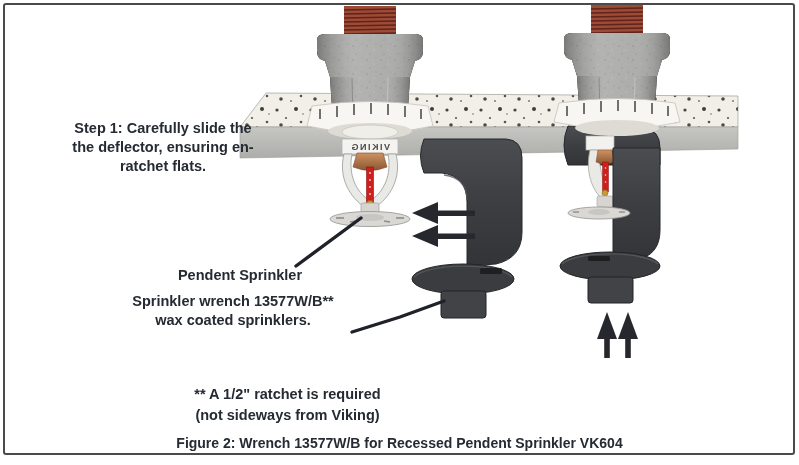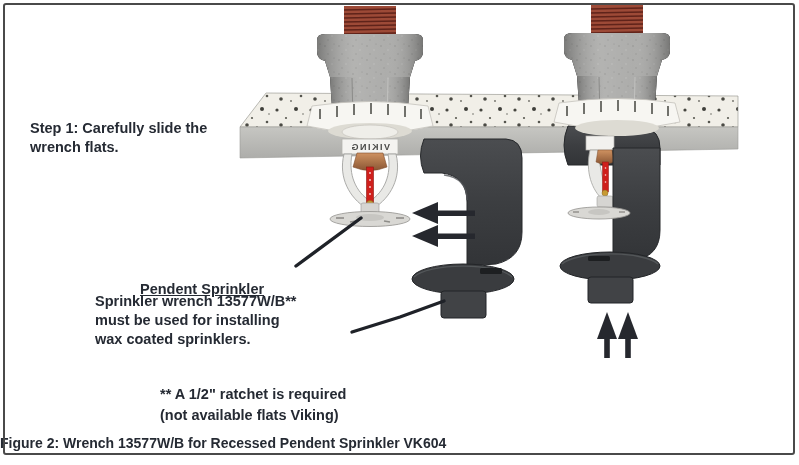--- a/index.html
+++ b/index.html
@@ -6,25 +6,25 @@
   #stage{
     position:relative;width:799px;height:465px;background:#ffffff;
     font-family:"Liberation Sans","DejaVu Sans",sans-serif;
     overflow:hidden;
   }
   #frame{
     position:absolute;left:3px;top:3px;right:4px;bottom:10px;
     border:2px solid #4a4a4a;border-radius:3px;pointer-events:none;z-index:5;
   }
   .note{
-    position:absolute;color:#252a33;font-weight:bold;
+    position:absolute;color:#252a33;font-weight:bold;text-align:center;
     font-size:14.5px;line-height:19px;z-index:3;
   }
   #step1{left:30px;top:119px;width:266px;}
-  #pendent-label{left:140px;top:280px;width:200px;text-decoration:underline;}
+  #pendent-label{left:140px;top:266px;width:200px;}
   #wrench-note{left:95px;top:292px;width:276px;}
   #ratchet-note{left:160px;top:384px;width:255px;line-height:21px;}
   #step2{left:400px;top:371px;width:392px;}
   #caption{left:0;top:434px;width:799px;font-size:14px;}
   svg{position:absolute;left:0;top:0;z-index:1;}
   svg text{font-family:"Liberation Sans","DejaVu Sans",sans-serif;}
 </style>
 </head>
 <body>
 
@@ -241,33 +241,33 @@
     </g>
 
     <g stroke="#1f2228" stroke-width="3.4" stroke-linecap="round" fill="none">
       <line x1="296" y1="266" x2="361" y2="218"></line>
       <polyline points="352,332 400,317 444,301"></polyline>
     </g>
   </svg>
 
   <div class="note" id="step1">
     <div>Step 1: Carefully slide the</div>
-    <div>wrench flats.</div>
+    <div>the deflector, ensuring en-</div>
+    <div>ratchet flats.</div>
   </div>
 
   <div class="note" id="pendent-label">Pendent Sprinkler</div>
 
   <div class="note" id="wrench-note">
     <div>Sprinkler wrench 13577W/B**</div>
-    <div>must be used for installing</div>
     <div>wax coated sprinklers.</div>
   </div>
 
   <div class="note" id="ratchet-note">
     <div>** A 1/2" ratchet is required</div>
-    <div>(not available flats Viking)</div>
+    <div>(not sideways from Viking)</div>
   </div>
 
 
   <div class="note" id="caption">Figure 2:  Wrench 13577W/B for Recessed Pendent Sprinkler VK604</div>
 
   <div id="frame"></div>
 </div>
 
 </body></html>

